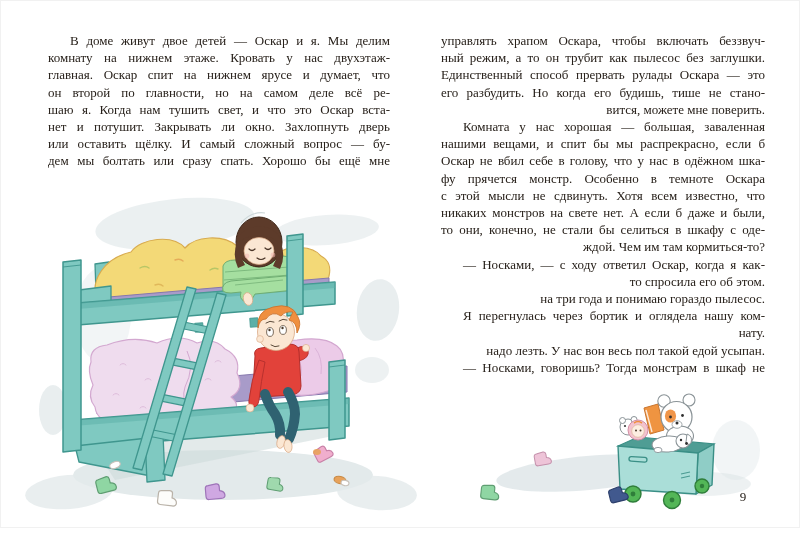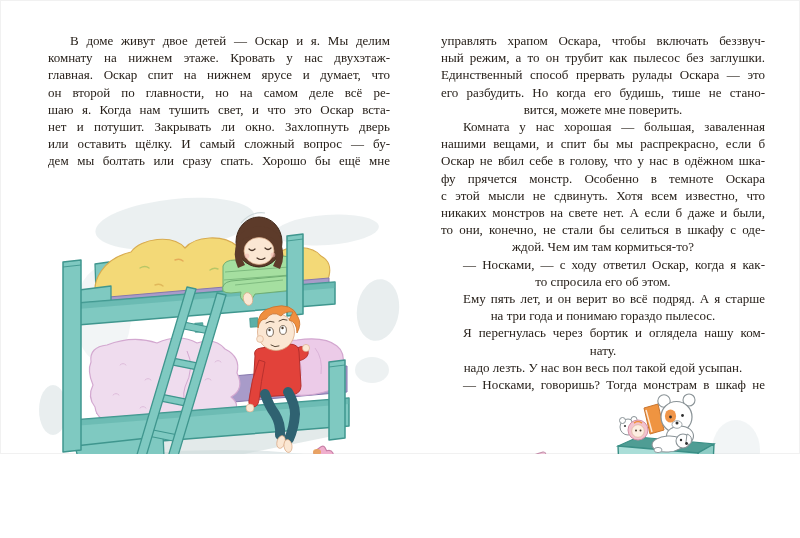--- a/index.html
+++ b/index.html
@@ -1,24 +1,24 @@
 <!DOCTYPE html>
 <html style="--ink: #27201a; --wash: #dbe3e5; --floorShadow: #e3eaeb; --underBed: #ccd8d8; --bedTeal: #7fc9c1; --bedTealDeep: #5bafa7; --bedTealDark: #3f968e; --beddingYellow: #f3d977; --beddingYellowLine: #d8ab4f; --mattressPurple: #a89bc9; --mattressPurpleLine: #8678ad; --blanketPink: #efdcee; --blanketPinkLine: #d3a8d0; --pillowPink: #eccbe8; --hairBrown: #5d3b2a; --hairBrownLine: #3f2719; --hairOrange: #ef8f3f; --hairOrangeLine: #c96f2a; --skin: #fbe7d3; --skinLine: #d9a884; --sweaterGreen: #a5dfa0; --sweaterGreenLine: #6fad72; --sweaterRed: #e2423a; --sweaterRedLine: #b32f2c; --pantsTeal: #2f6271; --boxTeal: #aaded8; --boxTealSide: #8fcdc6; --boxTealInside: #4f9d94; --boxTealLine: #3a8f86; --wheelGreen: #53b657; --wheelGreenLine: #2f7e3a; --toyWhite: #ffffff; --toyLine: #8a9397; --bookOrange: #ef9441; --dollPink: #f4c3cf; --sockGreen: #8fd6a3; --sockGreenLine: #5f9e72; --sockMint: #9fd9ad; --sockPurple: #cfa8e2; --sockPurpleLine: #9e74b8; --sockPink: #f0aecd; --sockPinkLine: #c77fa6; --sockNavy: #41598e; --sockNavyLine: #2c3f6b; --sockWhite: #fdfdfb; --sockWhiteLine: #b9b2a8; --sockOrange: #e8a25a;"><head>
 <meta charset="utf-8">
 <style>
   html,body{margin:0;padding:0;background:#fff;}
   .canvas{
-    position:relative;width:800px;height:454px;background:#fff;overflow:hidden;
+    position:relative;width:800px;height:528px;background:#fff;overflow:hidden;
     box-shadow:inset 0 0 0 1px #f1f1f1;
     font-family:"Liberation Serif","DejaVu Serif",serif;
   }
   .textblock{position:absolute;color:var(--ink);}
   .textblock .line{
     font-size:13px;line-height:17.2px;white-space:nowrap;
-    text-align:center;
+    text-align:right;
   }
   .textblock .line.j{text-align:justify;text-align-last:justify;}
   .textblock .line.ind{text-indent:22px;}
   .tb-left{left:48px;top:32px;width:342px;}
   .tb-right{left:441px;top:32px;width:324px;}
   .pageno{
     position:absolute;left:730px;top:489px;width:26px;text-align:center;
     font-size:13px;color:var(--ink);
   }
   svg{position:absolute;overflow:visible;}
@@ -50,21 +50,20 @@
       <div class="line j ind">Комната у нас хорошая — большая, заваленная</div>
       <div class="line j">нашими вещами, и спит бы мы распрекрасно, если б</div>
       <div class="line j">Оскар не вбил себе в голову, что у нас в одёжном шка-</div>
       <div class="line j">фу прячется монстр. Особенно в темноте Оскара</div>
       <div class="line j">с этой мысли не сдвинуть. Хотя всем известно, что</div>
       <div class="line j">никаких монстров на свете нет. А если б даже и были,</div>
       <div class="line j">то они, конечно, не стали бы селиться в шкафу с оде-</div>
       <div class="line">ждой. Чем им там кормиться-то?</div>
       <div class="line j ind">— Носками, — с ходу ответил Оскар, когда я как-</div>
       <div class="line">то спросила его об этом.</div>
-      <div class="line j ind">Ему пять лет, и он верит во всё подряд. А я старше</div>
       <div class="line">на три года и понимаю гораздо пылесос.</div>
       <div class="line j ind">Я перегнулась через бортик и оглядела нашу ком-</div>
       <div class="line">нату.</div>
       <div class="line">надо лезть. У нас вон весь пол такой едой усыпан.</div>
       <div class="line j ind">— Носками, говоришь? Тогда монстрам в шкаф не</div>
     </div>
 
   <div class="pageno">9</div>
 
   <svg class="illo-left" width="356" height="330" viewBox="0 0 356 330">

